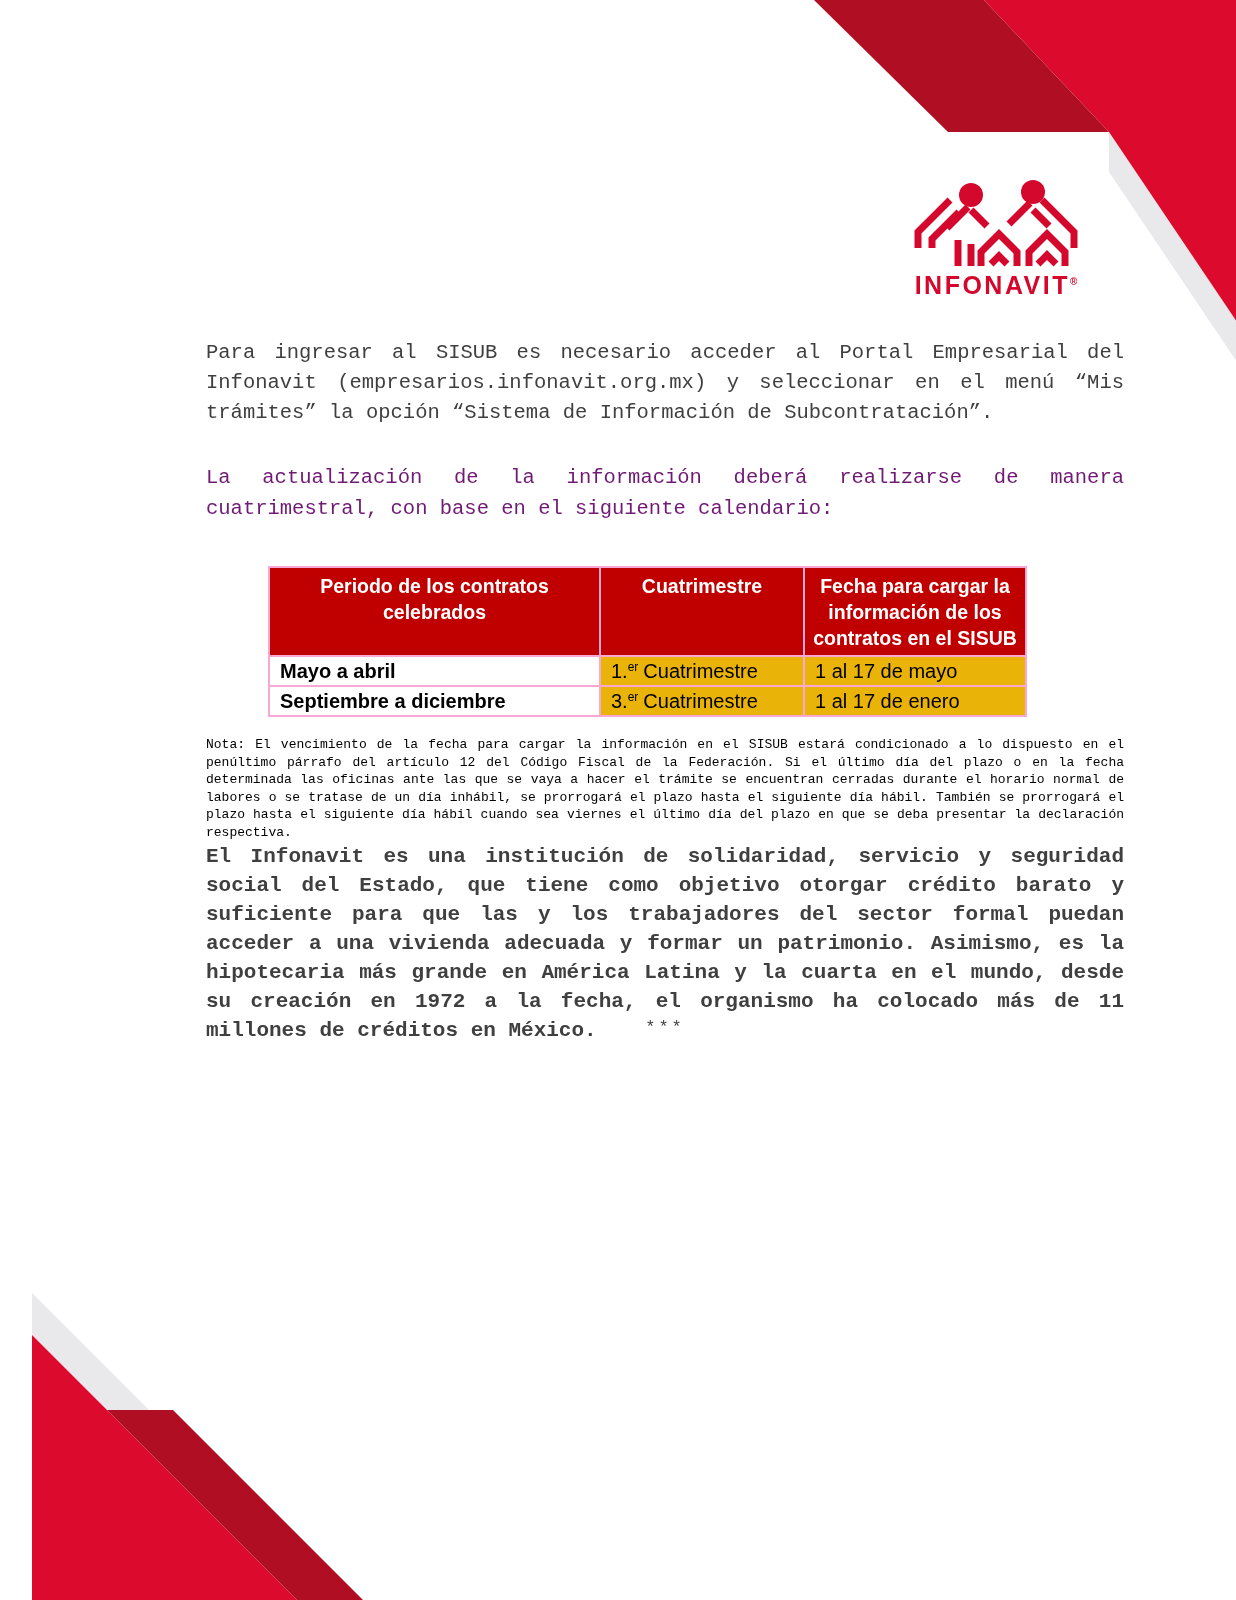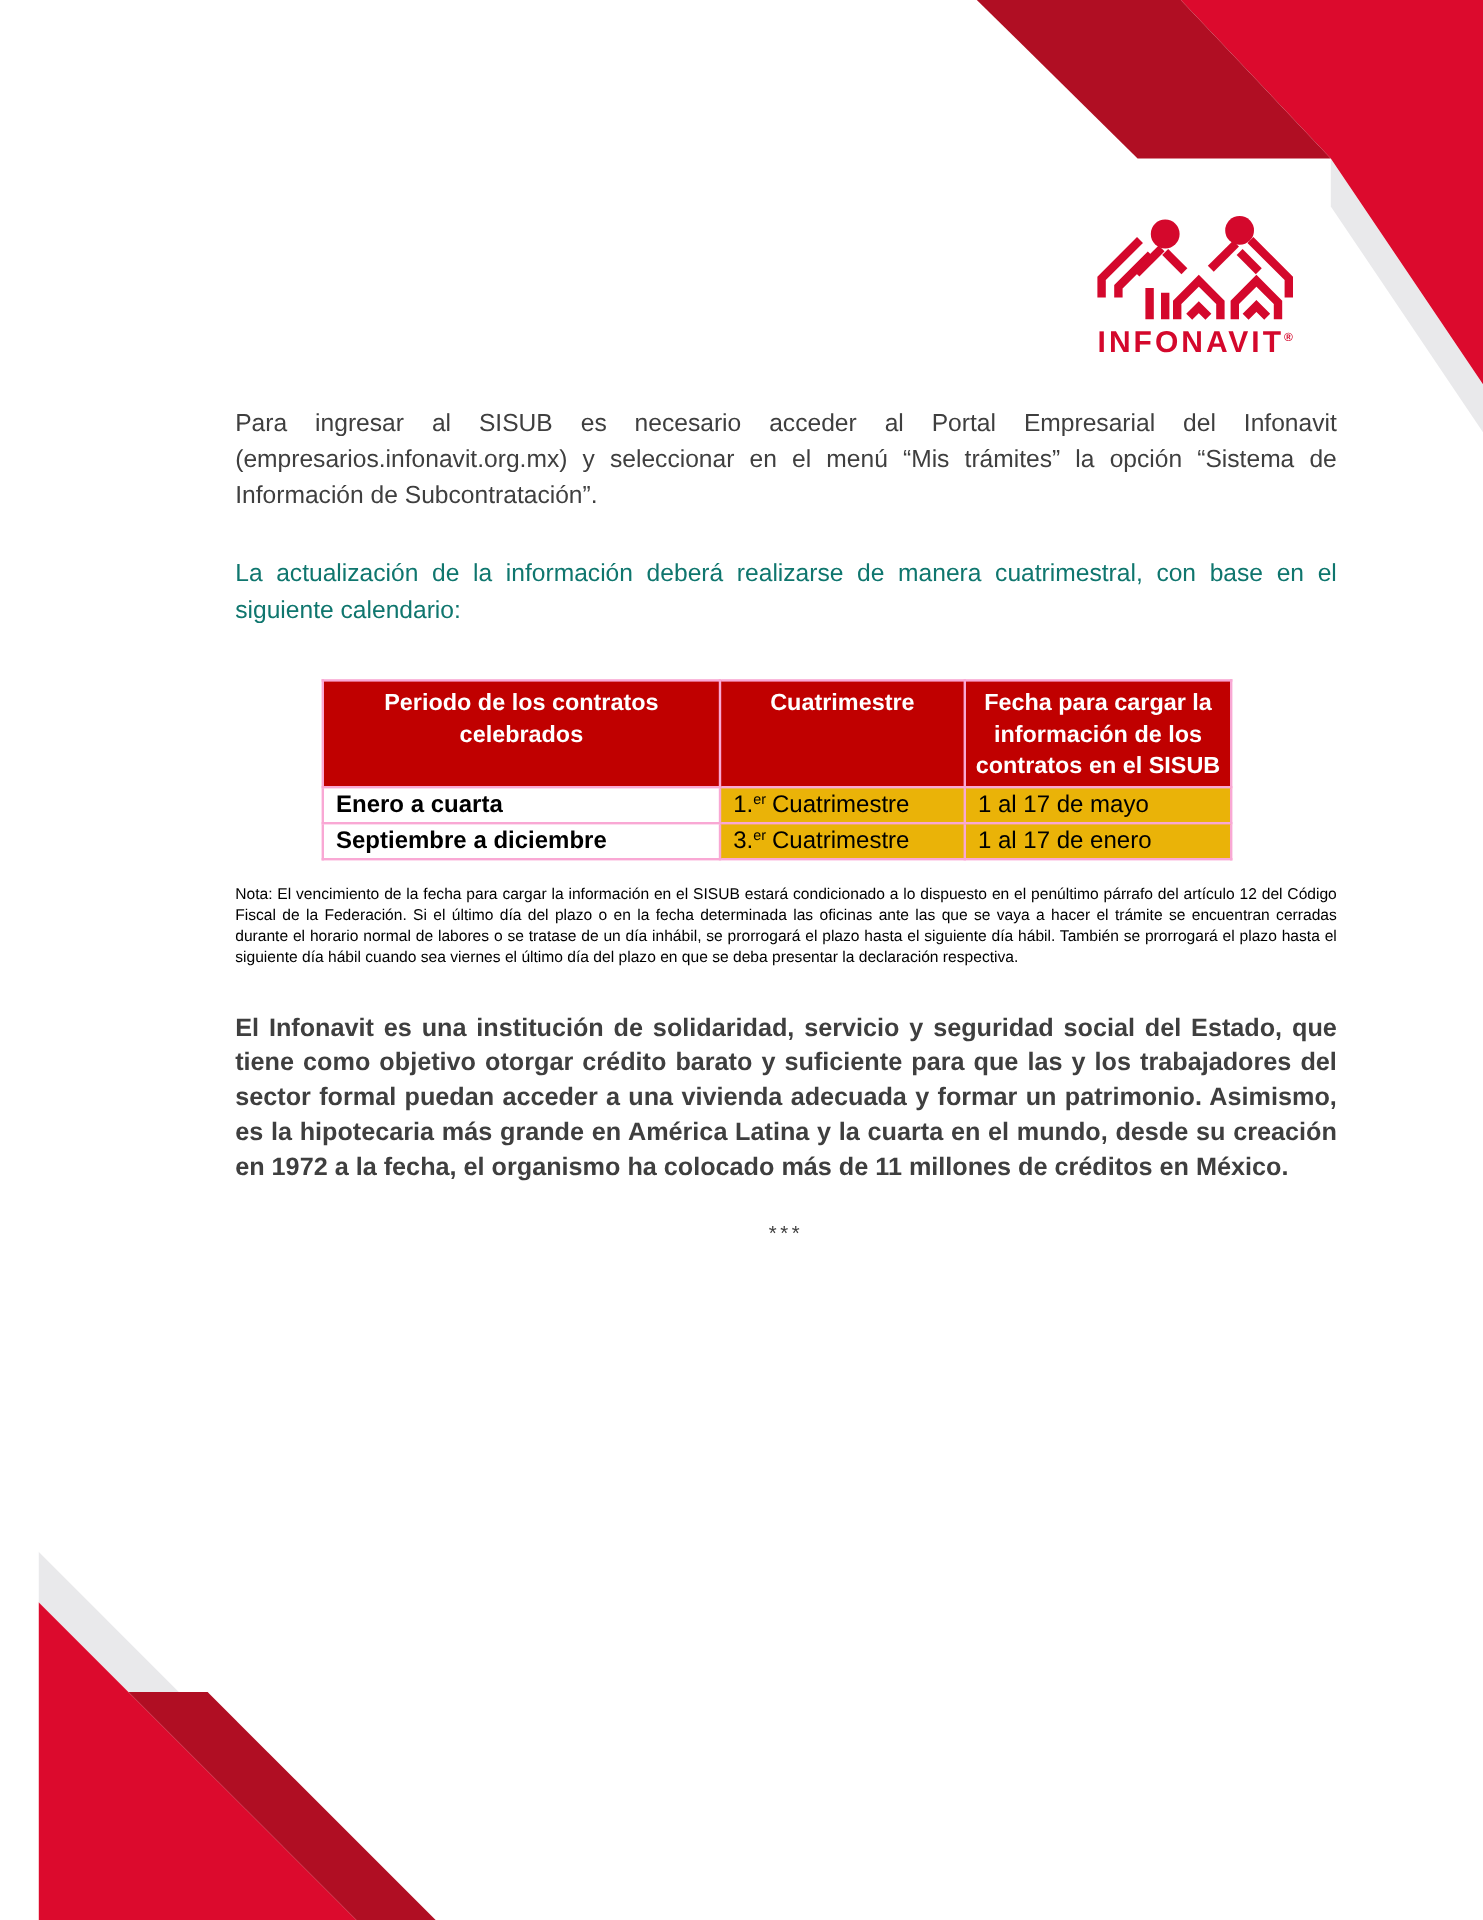--- a/index.html
+++ b/index.html
@@ -12,23 +12,23 @@
   
   .logo-wrap { position:absolute; left:872px; top:168px; width:184px; text-align:center; z-index:2; }
   .logo-icon  { display:block; margin:0 auto; }
   .wordmark {
     margin-top:3px; font-size:25px; font-weight:bold; color:#D4082C;
     letter-spacing:2.5px; white-space:nowrap;
   }
   .wordmark .reg { font-size:10px; vertical-align:9px; letter-spacing:0; }
 
   
-  .tb { position:absolute; left:164px; width:918px; z-index:2; }
+  .tb { position:absolute; left:174px; width:918px; z-index:2;font-family:Liberation Mono, monospace; }
   .p1 { top:338px; font-size:20.5px; line-height:30px; color:#3F3F3F; text-align:justify; }
-  .p2 { top:462px; font-size:20.5px; line-height:31px; color:#0f766e; text-align:justify; }
+  .p2 { top:462px; font-size:20.5px; line-height:31px; color:#701a75; text-align:justify; }
   .note { top:736px; font-size:13px; line-height:17.5px; color:#000000; text-align:justify; }
   .p3 { top:842px; font-size:21px; line-height:29px; font-weight:bold; color:#3F3F3F; text-align:justify; }
   .stars { top:1018px; font-size:17px; color:#3F3F3F; text-align:center; letter-spacing:3px; }
 
   
   table.cal {
     position:absolute; left:236px; top:566px; z-index:2;
     border-collapse:collapse; table-layout:fixed; width:757px;
     font-family:"Liberation Sans", sans-serif;
   }
@@ -97,21 +97,21 @@
       </colgroup>
     <thead>
       <tr>
         <th>Periodo de los contratos celebrados</th>
         <th>Cuatrimestre</th>
         <th>Fecha para cargar la información de los contratos en el SISUB</th>
       </tr>
     </thead>
     <tbody>
       <tr>
-        <td class="c1">Enero a cuarta</td>
+        <td class="c1">Mayo a abril</td>
         <td class="c2"><span>1.</span><sup class="q-sup">er</sup><span class="q-rest">Cuatrimestre</span></td>
         <td class="c3">1 al 17 de mayo</td>
       </tr>
       <tr>
         <td class="c1">Septiembre a diciembre</td>
         <td class="c2"><span>3.</span><sup class="q-sup">er</sup><span class="q-rest">Cuatrimestre</span></td>
         <td class="c3">1 al 17 de enero</td>
       </tr>
     </tbody>
   </table>

